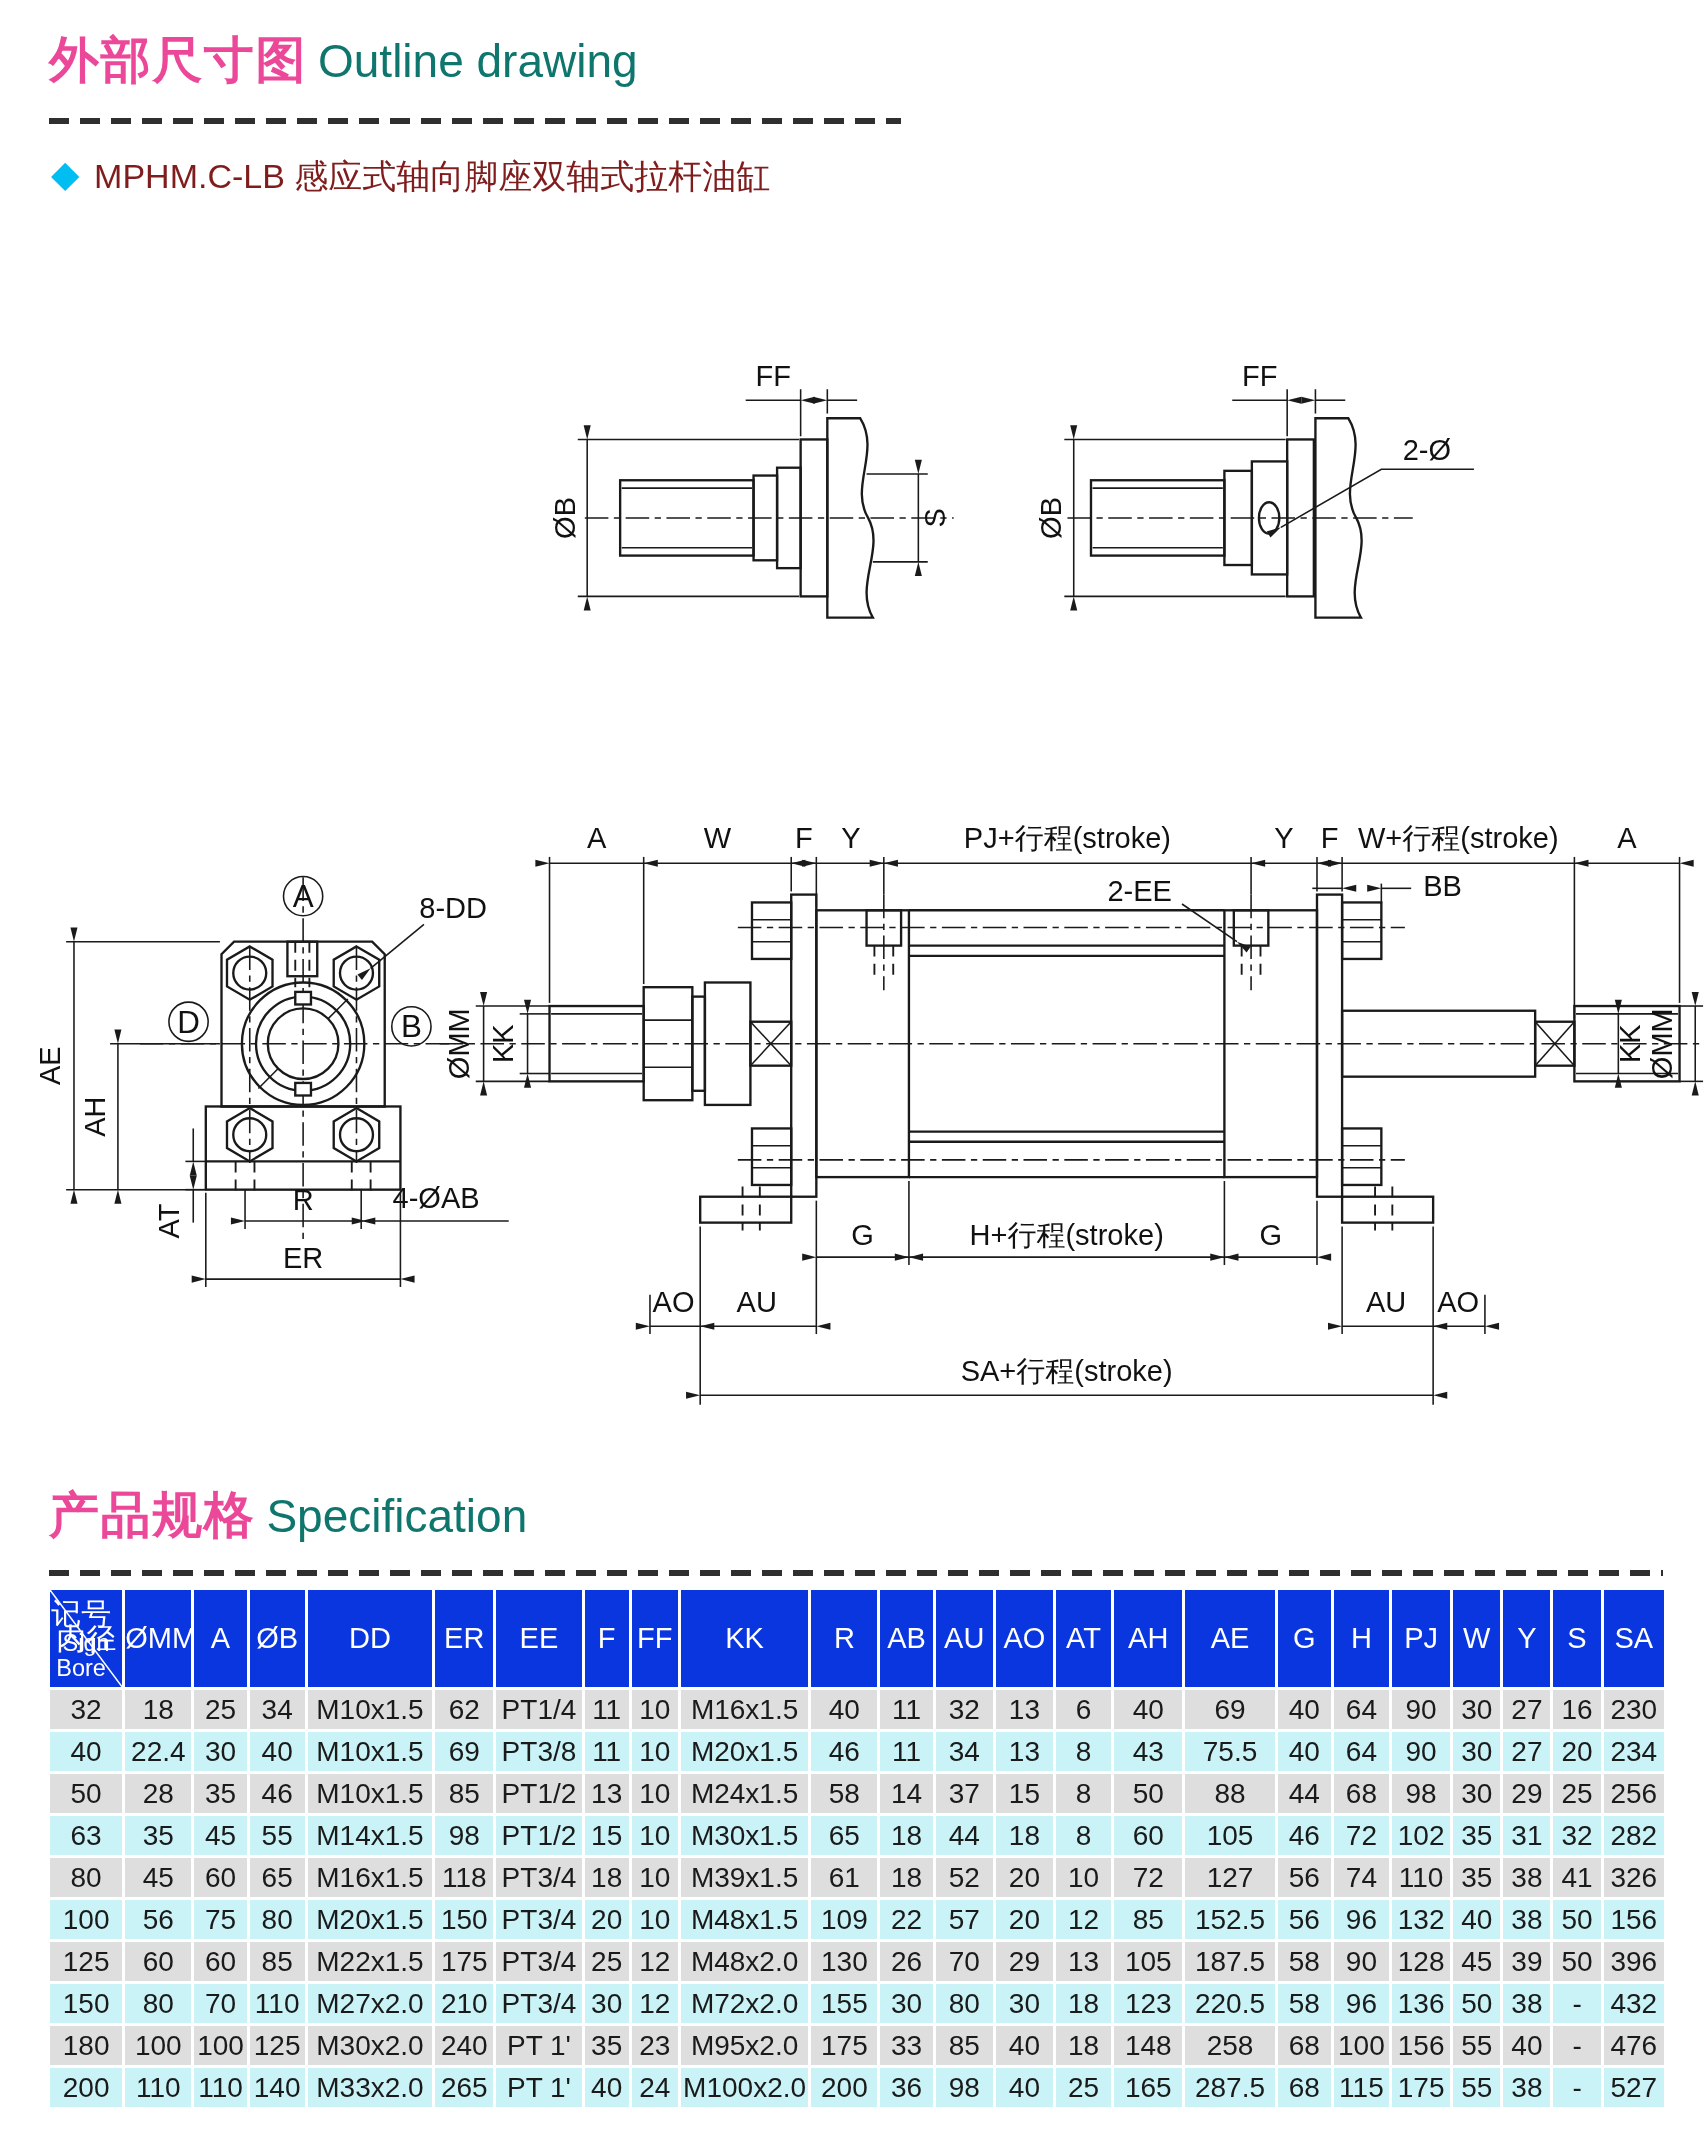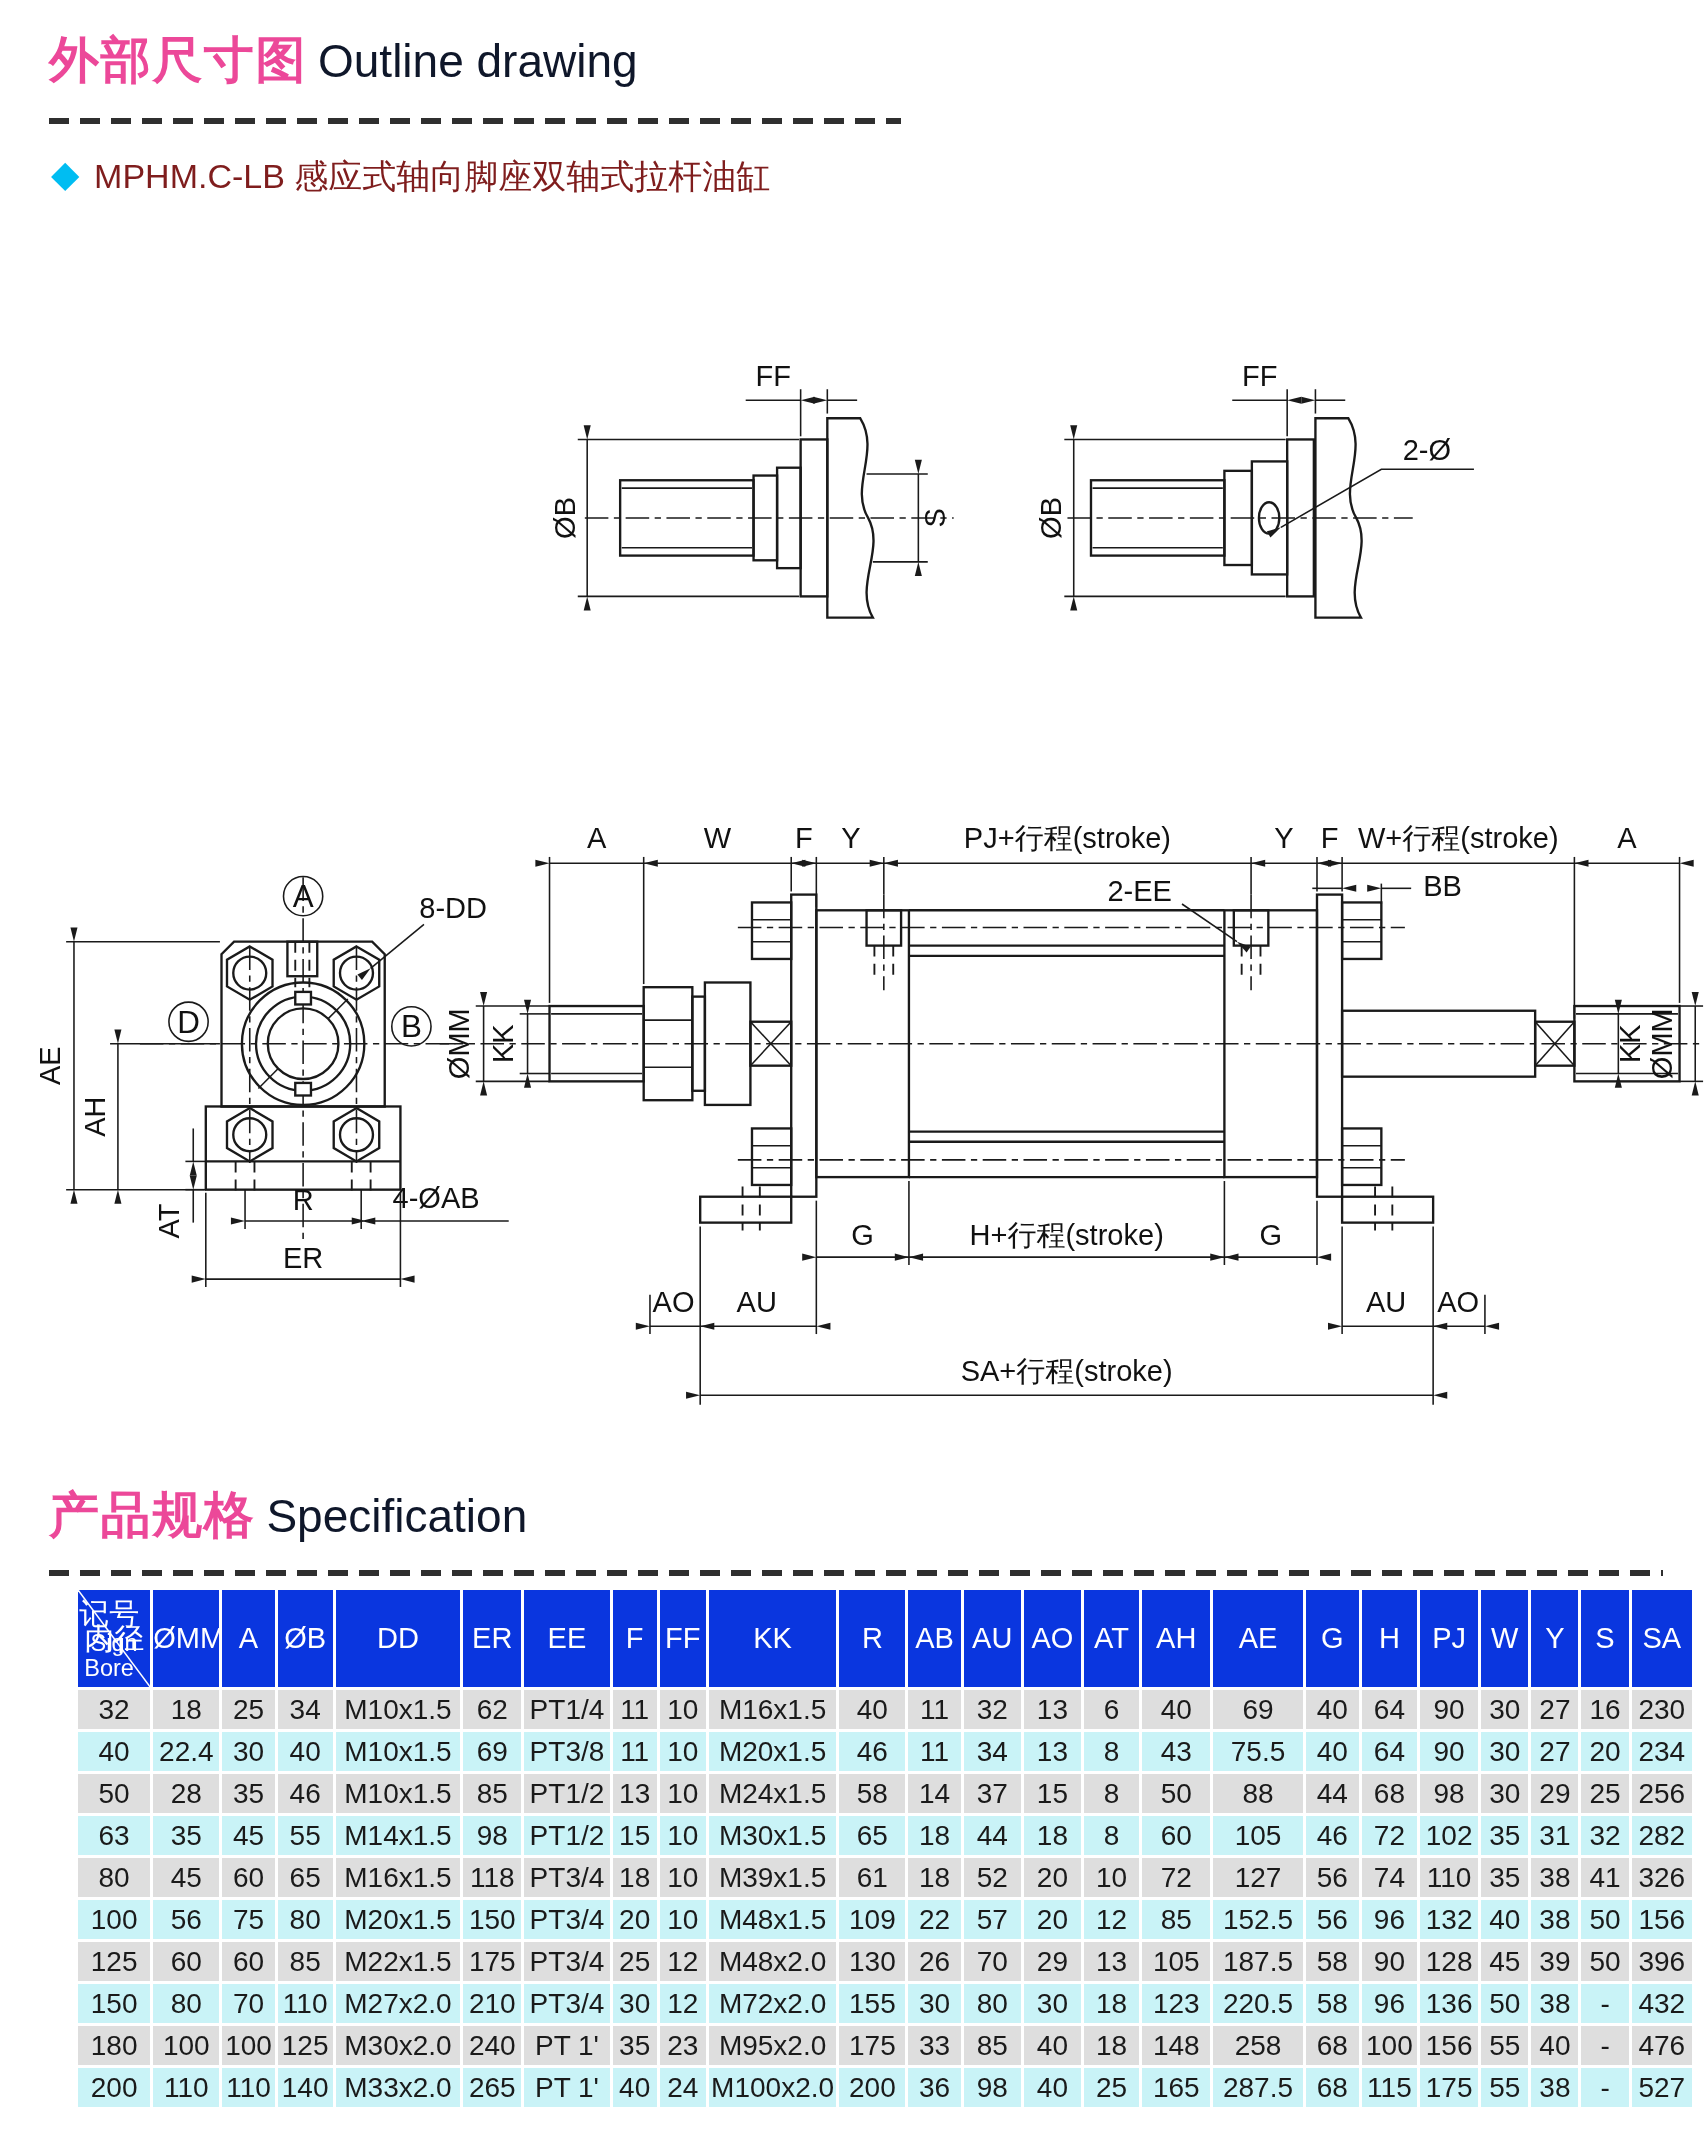--- a/index.html
+++ b/index.html
@@ -1,36 +1,36 @@
 <!DOCTYPE html>
 <html style="font-size:12.6px"><head>
 <meta charset="utf-8">
 <style>
   html,body{margin:0;padding:0;background:#fff;}
   #page{position:relative;width:1708px;height:2151px;background:#fff;overflow:hidden;
         font-family:"Liberation Sans","DejaVu Sans",sans-serif;}
   .sec-title{position:absolute;left:49px;white-space:nowrap;}
   .sec-title .zh{font-size:50px;font-weight:700;color:#ec4899;letter-spacing:1.6px;}
-  .sec-title .en{font-size:46px;font-weight:400;color:#0f172a;margin-left:11px;}
+  .sec-title .en{font-size:46px;font-weight:400;color:#0f766e;margin-left:11px;}
   .dashline{position:absolute;height:5.5px;
         background:repeating-linear-gradient(90deg,#2f2f2f 0 20.4px,transparent 20.4px 31px);}
   .bullet-row{position:absolute;left:50px;top:154px;display:flex;align-items:center;white-space:nowrap;}
   .diamond{width:20.4px;height:20.4px;background:#00bdf2;transform:rotate(45deg);margin:0 19px 0 4.7px;flex:0 0 auto;}
   .bullet-zh{font-size:34px;color:#7f1d1d;}
   .bullet-en{font-size:31px;color:#6d6d6d;margin-left:12.6px;}
   svg text{font-family:"Liberation Sans","DejaVu Sans",sans-serif;}
   .o{fill:none;stroke:#1a1a1a;stroke-width:3;}
   .d{fill:none;stroke:#1a1a1a;stroke-width:2;}
   .cl{fill:none;stroke:#1a1a1a;stroke-width:2;stroke-dasharray:30 7 8 7;}
   .hid{fill:none;stroke:#1a1a1a;stroke-width:2.4;stroke-dasharray:14 9;}
   .wh{fill:#fff;stroke:#1a1a1a;stroke-width:3;}
   .t{font-size:37px;fill:#111;}
   .tb{font-size:40px;fill:#111;}
   
-  #spec-table{position:absolute;left:47px;top:1587px;border-collapse:separate;border-spacing:3.1px 3.9px;table-layout:fixed;width:1620px;margin-left:28px;}
+  #spec-table{position:absolute;left:47px;top:1587px;border-collapse:separate;border-spacing:3.1px 3.9px;table-layout:fixed;width:1620px;}
   #spec-table th{background:#0a36df;color:#fff;font-weight:400;font-size:29px;height:97px;padding:0;text-align:center;vertical-align:middle;}
   #spec-table td{font-size:28px;color:#1a1a1a;height:39px;padding:0;text-align:center;vertical-align:middle;}
   tr.gray td{background:#dedede;}
   tr.cyan td{background:#c9f3f7;}
   #corner{position:relative;}
   #corner span{position:absolute;line-height:1;}
   #corner .szh{top:9.4px;right:11px;font-size:30px;}
   #corner .sen{top:42px;right:12.6px;font-size:23.5px;}
   #corner .bzh{bottom:33px;left:6.3px;font-size:30px;}
   #corner .ben{bottom:6.3px;left:6.3px;font-size:23.5px;}

